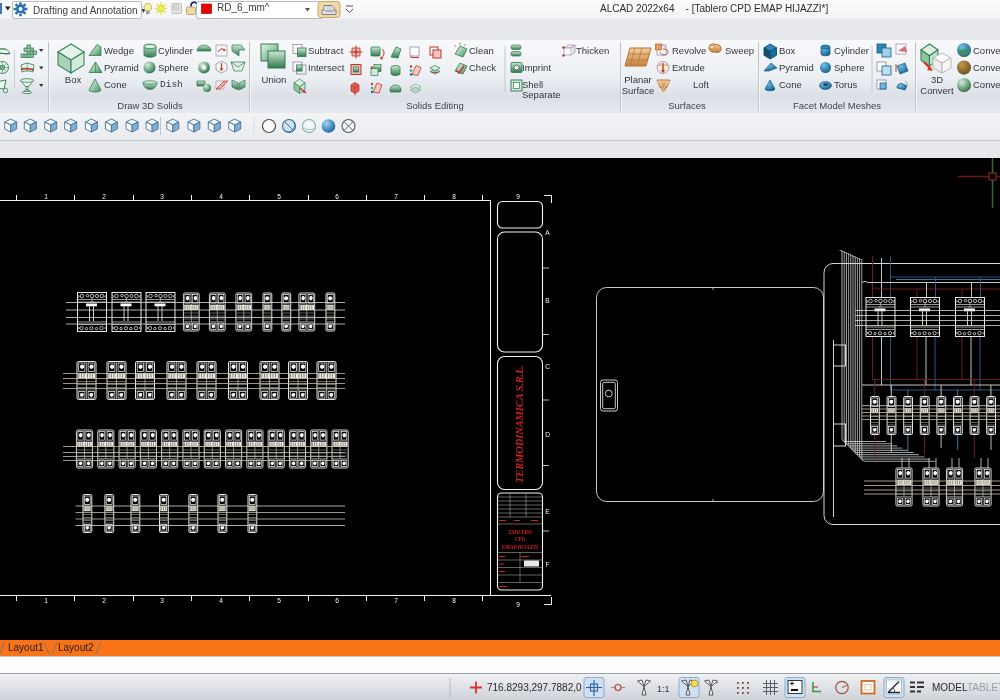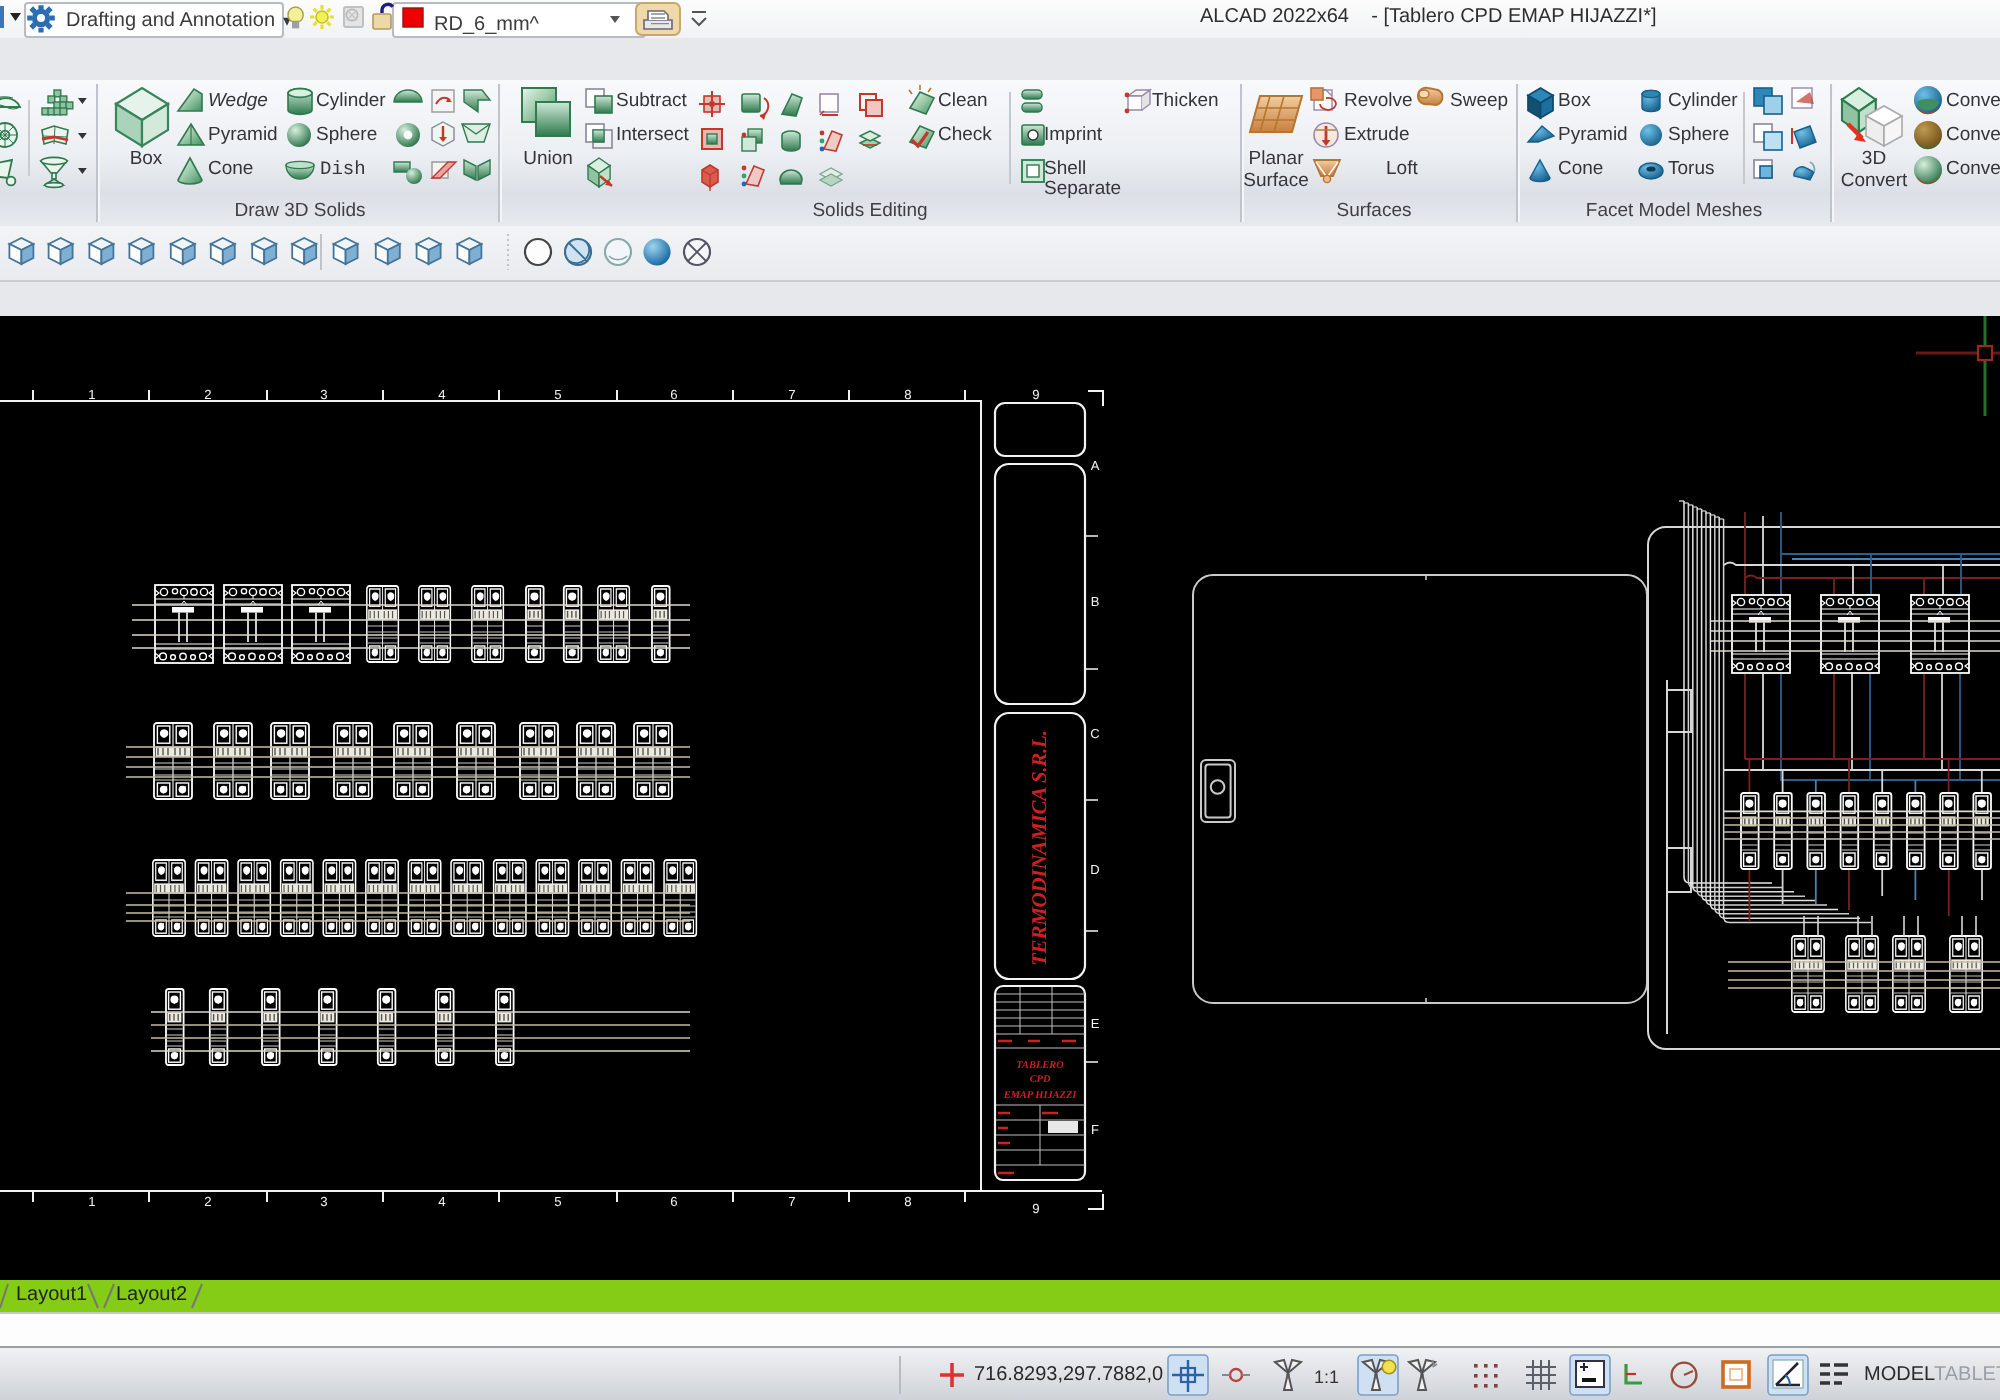--- a/index.html
+++ b/index.html
@@ -5,21 +5,21 @@
 html,body{margin:0;padding:0;width:1000px;height:700px;overflow:hidden;
   font-family:"Liberation Sans",sans-serif;-webkit-font-smoothing:antialiased;}
 #app{position:relative;width:1000px;height:700px;background:#e6e8eb;}
 .abs{position:absolute;}
 
 #titlebar{left:0;top:0;width:1000px;height:19px;
   background:linear-gradient(#fcfcfc,#f1f2f4);font-size:11px;color:#3a3a3a;}
 #wsbox{left:12px;top:1px;width:128px;height:16px;background:#fff;border:1px solid #b8bcc2;
   border-radius:2px;display:flex;align-items:center;font-size:10px;color:#3c3c3c;white-space:nowrap;}
 #layerbox{left:196px;top:1px;width:125px;height:16px;background:#fff;border:1px solid #b8bcc2;
-  border-radius:2px;display:flex;align-items:flex-end;font-size:10px;color:#3c3c3c;white-space:nowrap;}
+  border-radius:2px;display:flex;align-items:flex-start;font-size:10px;color:#3c3c3c;white-space:nowrap;}
 #titletext{left:600px;top:3px;font-size:10px;color:#2e2e2e;}
 
 #menubar{left:0;top:19px;width:1000px;height:21px;
   background:linear-gradient(#c9cdd4,#b9bec6);}
 .mtab{position:absolute;top:2px;height:19px;line-height:19px;font-size:10px;color:#1f1f1f;text-align:center;}
 .mtab.active{background:linear-gradient(#dddfe3,#d2d4d9);border-radius:3px 3px 0 0;}
 
 #ribbon{left:0;top:40px;width:1000px;height:73px;
   background:linear-gradient(180deg,#f8f9fb 0%,#eceff3 50%,#dce0e6 78%,#e6e9ee 100%);
   border-bottom:1px solid #a8adb7;}
@@ -30,21 +30,21 @@
 
 #toolrow{left:0;top:113px;width:1000px;height:27px;background:linear-gradient(#f3f4f6,#e9ebee);
   border-bottom:1px solid #c9ccd2;}
 
 #doctabs{left:0;top:140px;width:1000px;height:18px;background:linear-gradient(#d6d9de,#c2c6cd);}
 #dtab{left:0;top:0;width:112px;height:18px;background:linear-gradient(#fafbfc,#eceef1);
   border-right:1px solid #9aa0a8;font-size:10px;font-weight:bold;color:#1c1c1c;line-height:18px;letter-spacing:-0.35px;}
 
 #canvas{left:0;top:158px;width:1000px;height:482px;background:#000;}
 
-#layoutrow{left:0;top:640px;width:1000px;height:16px;background:#84cc16;border-bottom:1px solid #ec4899;
+#layoutrow{left:0;top:640px;width:1000px;height:16px;background:#f97316;border-bottom:1px solid #ec4899;
   font-size:11px;color:#222;}
 
 #cmdrow{left:0;top:656px;width:1000px;height:17px;background:#fdfdfd;border-top:1px solid #c8c8c8;}
 
 #statusbar{left:0;top:673px;width:1000px;height:27px;
   background:linear-gradient(#f0f1f3,#cdd1d7);border-top:1px solid #9aa0a8;
   font-size:11px;color:#2f2f2f;}
 </style>
 </head>
 <body>
@@ -318,21 +318,21 @@
 <circle cx="964" cy="10" r="7" fill="url(#bs)"></circle>
         <path d="M958.5,11.5 a6,6 0 0 0 11,0 a5.5,2 0 0 0 -11,0 z" fill="#3f8f5f"></path>
         <path d="M958.3,12.5 a6,6 0 0 0 11.4,-0.5 l-1,2.5 a6,6 0 0 1 -9.5,0.5 z" fill="#a04a28"></path>
 <circle cx="964" cy="27.5" r="7" fill="url(#br)"></circle>
         <path d="M958.3,30 a6,6 0 0 0 11.4,-0.5 l-1,2.5 a6,6 0 0 1 -9.5,0.5 z" fill="#2f7a3e"></path>
 <circle cx="964" cy="45" r="7" fill="url(#gs)"></circle>
         <path d="M958.3,47.5 a6,6 0 0 0 11.4,-0.5 l-1,2.5 a6,6 0 0 1 -9.5,0.5 z" fill="#a04a28"></path>
       </svg>
 
     <div class="bigtext" style="left:57px;top:34px;width:32px;">Box</div>
-    <div class="rtext" style="left:104px;top:5px;font-style:italic;">Wedge</div>
+    <div class="rtext" style="left:104px;top:5px;">Wedge</div>
     <div class="rtext" style="left:104px;top:22px;">Pyramid</div>
     <div class="rtext" style="left:104px;top:39px;">Cone</div>
     <div class="rtext" style="left:158px;top:5px;">Cylinder</div>
     <div class="rtext" style="left:158px;top:22px;">Sphere</div>
     <div class="rtext" style="left:160px;top:39px;font-family:Liberation Mono, monospace;">Dish</div>
     <div class="rlabel" style="left:150px;">Draw 3D Solids</div>
 
     <div class="bigtext" style="left:255px;top:34px;width:38px;">Union</div>
     <div class="rtext" style="left:308px;top:5px;">Subtract</div>
     <div class="rtext" style="left:308px;top:22px;">Intersect</div>

